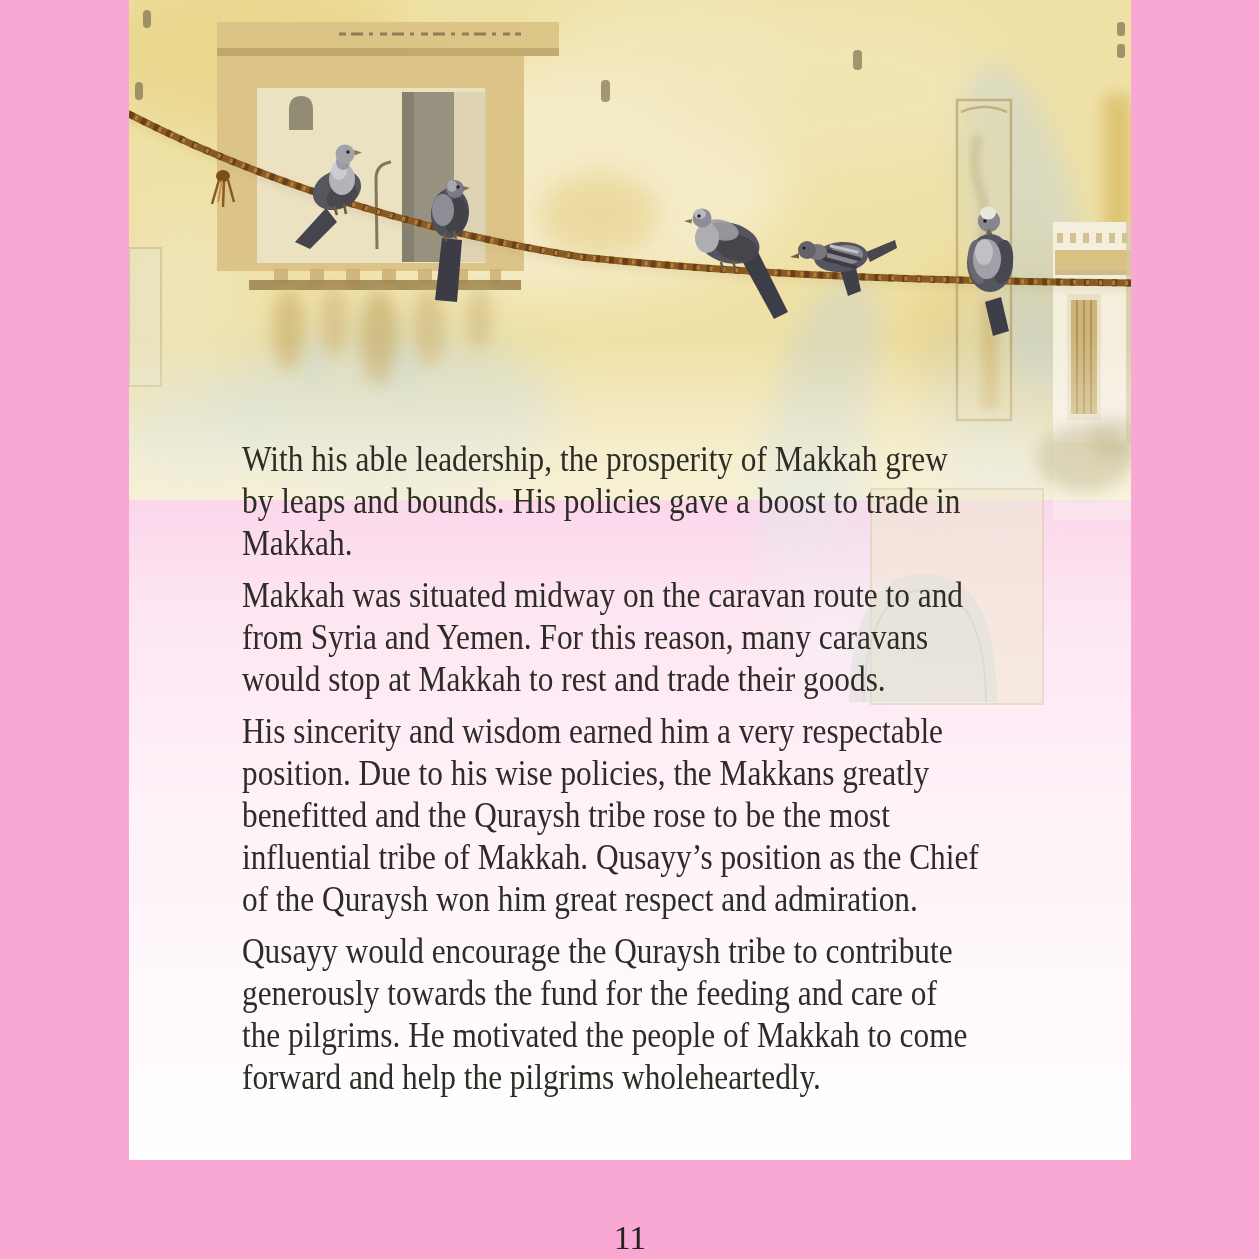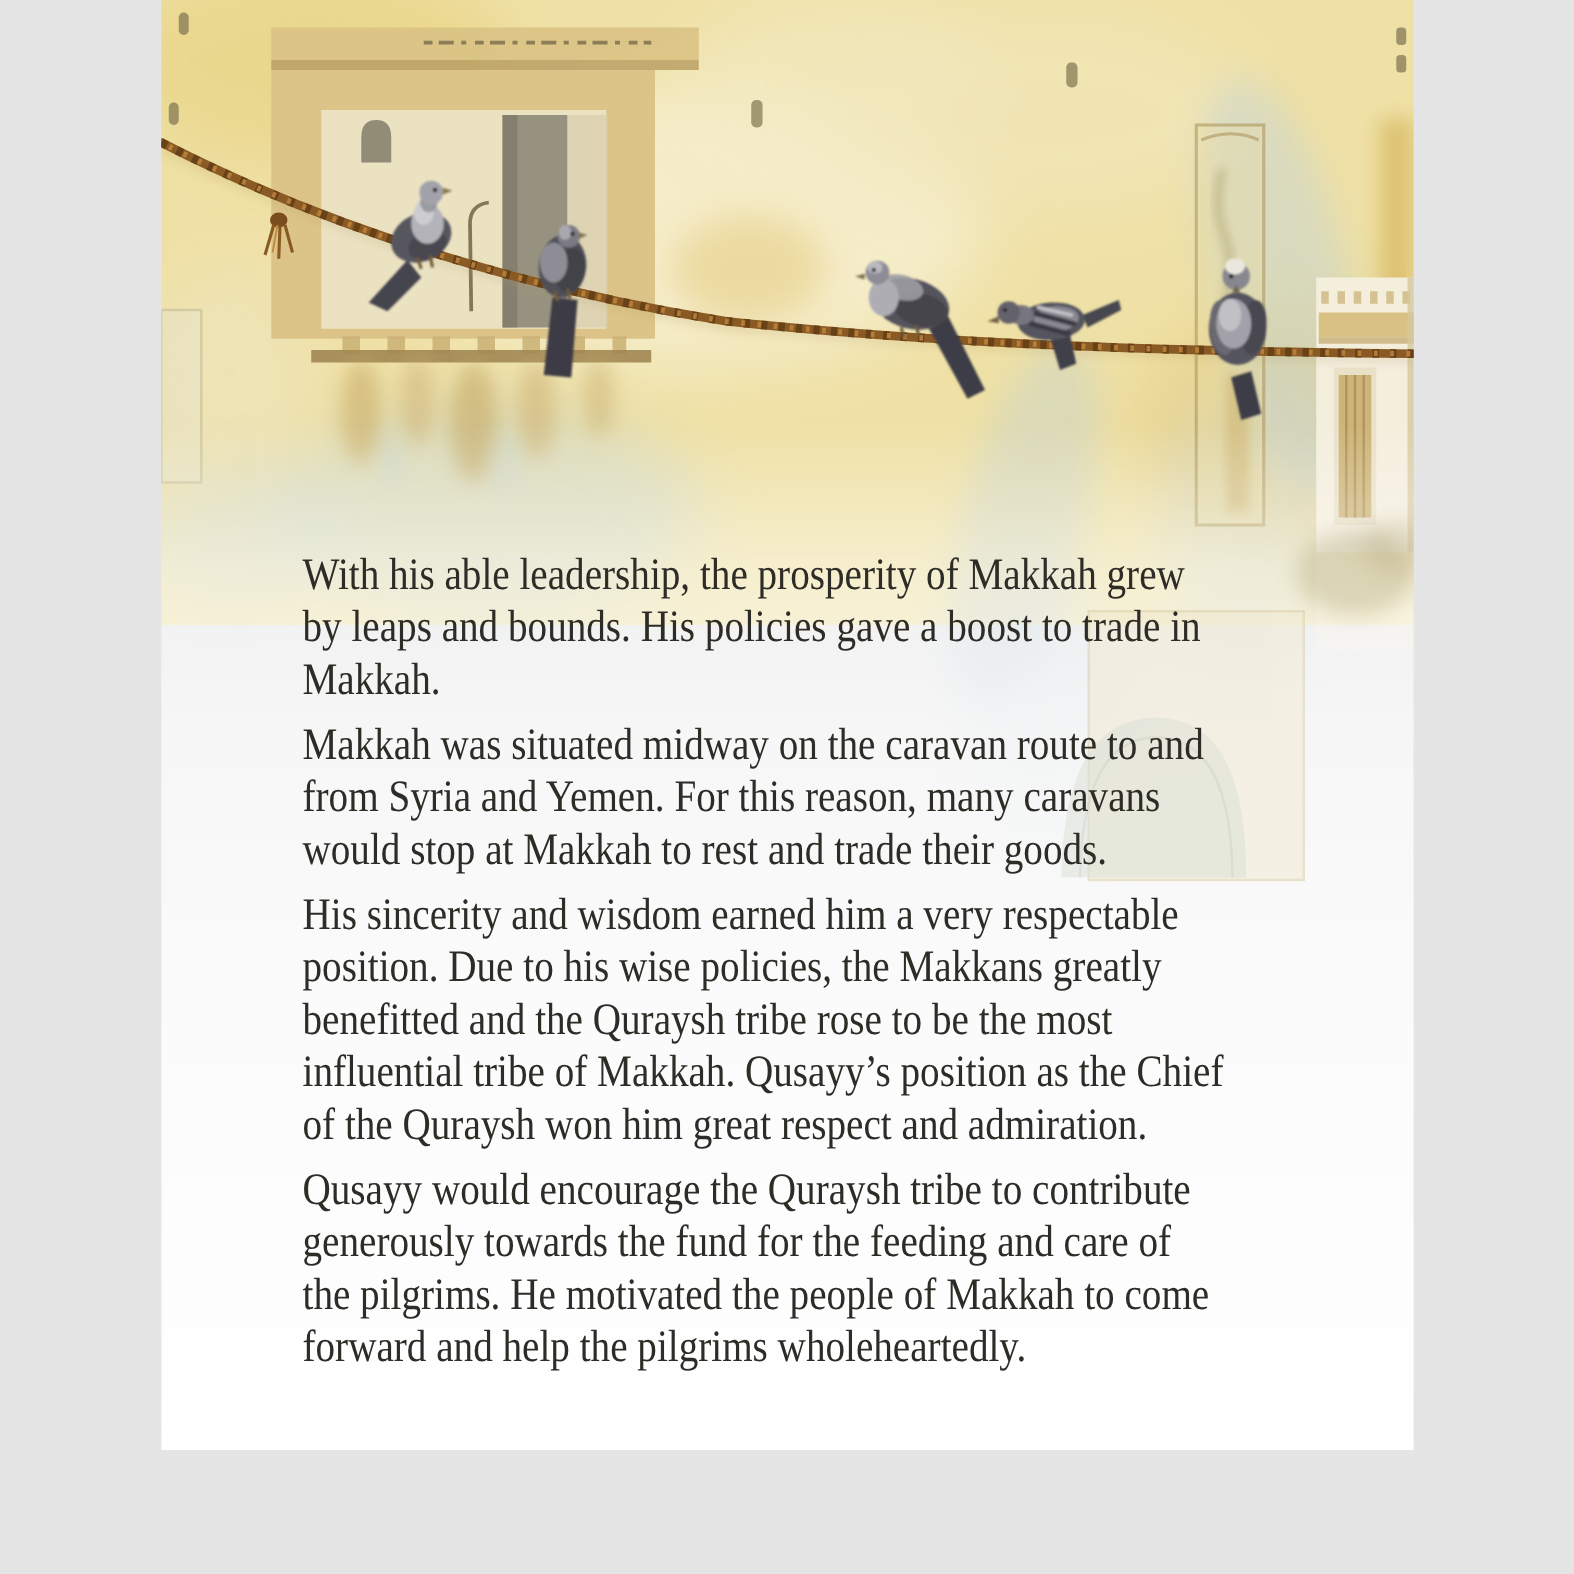--- a/index.html
+++ b/index.html
@@ -2,21 +2,21 @@
 <html><head>
 <meta charset="utf-8">
 <style>
   html,body{margin:0;padding:0;}
   body{
     width:1259px;height:1259px;
     background:#ffffff;
     font-family:"Liberation Serif","DejaVu Serif",serif;
     position:relative;overflow:hidden;
   }
-  .page{position:absolute;inset:0;background:#e5e5e5;}
+  .page{position:absolute;inset:0;background:#f9a8d4;}
   .artwork{position:absolute;left:129px;top:0;width:1002px;height:1160px;}
   .artwork svg{display:block;}
   .text-block{
     position:absolute;left:242px;top:438px;width:940px;
     transform:scaleX(0.87);transform-origin:0 0;
     color:#2e2c26;
   }
   .text-block p{margin:0 0 10px 0;padding:0;}
   .line{
     font-size:36px;line-height:42px;white-space:nowrap;
@@ -242,14 +242,15 @@
       <span class="line" style="display:block">of the Quraysh won him great respect and admiration.</span>
     </p>
     <p>
       <span class="line" style="display:block">Qusayy would encourage the Quraysh tribe to contribute</span>
       <span class="line" style="display:block">generously towards the fund for the feeding and care of</span>
       <span class="line" style="display:block">the pilgrims. He motivated the people of Makkah to come</span>
       <span class="line" style="display:block">forward and help the pilgrims wholeheartedly.</span>
     </p>
   </main>
 
+  <div class="page-number">11</div>
 
 </div>
 
 </body></html>

